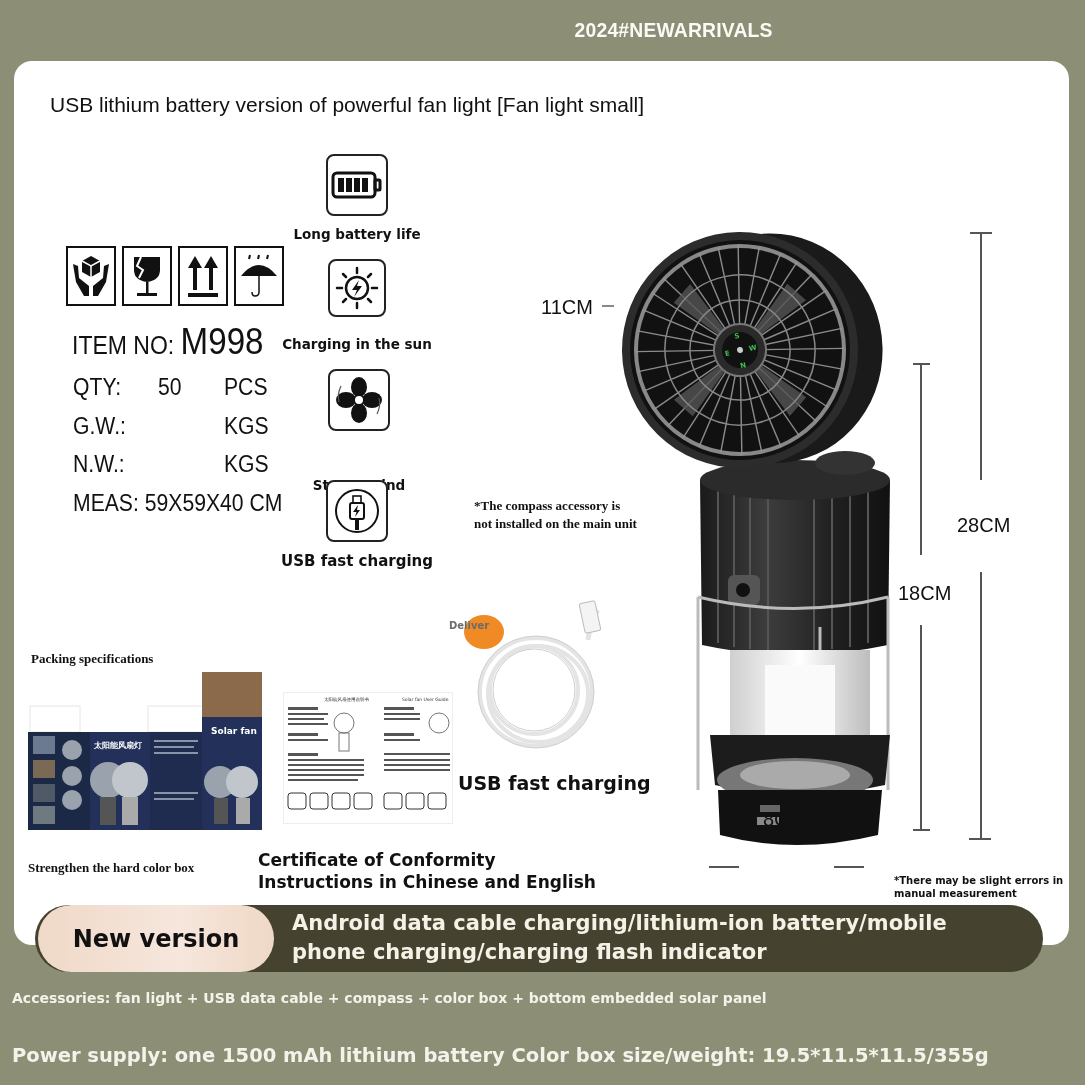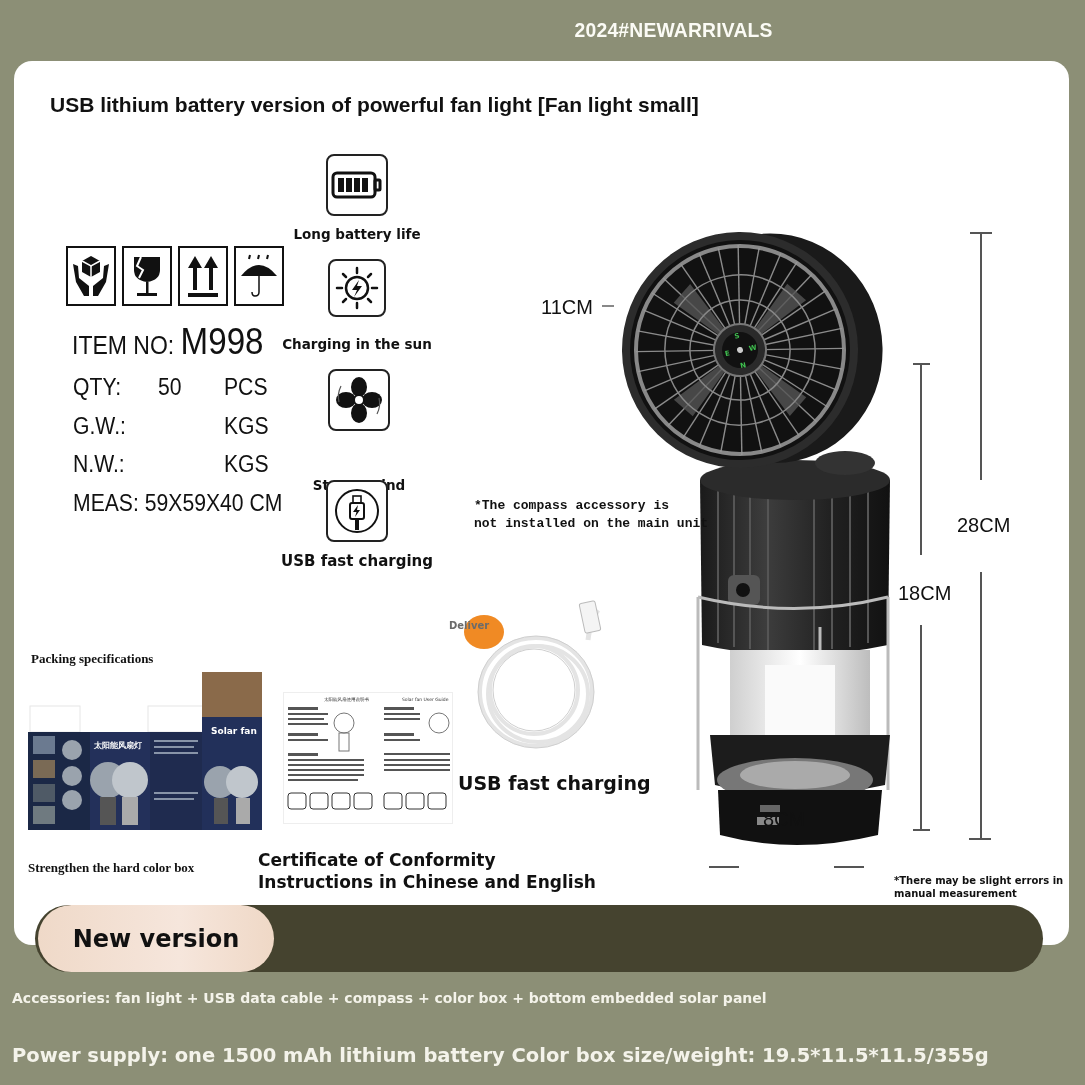--- a/index.html
+++ b/index.html
@@ -16,21 +16,21 @@
     font-family: "Liberation Sans", sans-serif; font-weight: 700;
     font-size: 21px; color: #fbfbf5; letter-spacing: 0.2px;
     transform: scaleX(0.92);
   }
   .card {
     left: 14px; top: 61px; width: 1055px; height: 884px;
     background: #ffffff; border-radius: 18px;
   }
   .title {
     left: 50px; top: 93px; font-family: "Liberation Sans", sans-serif;
-    font-weight: 700; font-size: 21px; color: #111; white-space: nowrap;
+    font-weight: 400; font-size: 21px; color: #111; white-space: nowrap;
   }
   
   .marks { left: 66px; top: 246px; display: flex; gap: 6px; }
   .mark {
     width: 50px; height: 60px; border: 2px solid #111; background: #fff;
     display: flex; align-items: center; justify-content: center;
   }
   .spec { font-family: "Liberation Sans", sans-serif; font-size: 23px; color: #111; white-space: nowrap; transform: scaleX(0.92); transform-origin: left; }
   .spec-item { left: 72px; top: 321px; font-size: 25px; }
   .spec-item .big { font-size: 36px; font-weight: 400; }
@@ -40,21 +40,21 @@
     width: 62px; height: 62px; border: 2px solid #222; border-radius: 8px;
     display: flex; align-items: center; justify-content: center; background: #fff;
   }
   .feat-label {
     margin-top: 10px; font-family: "DejaVu Sans", sans-serif; font-weight: 700;
     font-size: 13.5px; color: #111; white-space: nowrap;
   }
   .dim { font-family: "Liberation Sans", sans-serif; font-size: 20px; color: #111; }
   .vline { background: #555; width: 2px; }
   .hline { background: #555; height: 2px; }
-  .note { font-family: Liberation Mono, monospace; font-weight: 700; font-size: 13px; line-height: 18px; color: #111; }
+  .note { font-family: Liberation Serif, serif; font-weight: 700; font-size: 13px; line-height: 18px; color: #111; }
   .small-note { font-family: "DejaVu Sans", sans-serif; font-weight: 700; font-size: 10px; line-height: 13px; color: #111; }
   .pack-label { font-family: Liberation Serif, serif; font-weight: 700; font-size: 13px; color: #111; white-space: nowrap; }
   .big-label { font-family: "DejaVu Sans", sans-serif; font-weight: 700; font-size: 17px; color: #111; line-height: 22px; white-space: nowrap; }
   .usb-label { font-family: "DejaVu Sans", sans-serif; font-weight: 700; font-size: 19px; color: #111; white-space: nowrap; }
   
   .banner {
     left: 35px; top: 905px; width: 1008px; height: 67px;
     background: #45432f; border-radius: 34px;
   }
   .pill {
@@ -416,16 +416,18 @@
   </svg>
 </div>
 <div class="abs" style="left:449px; top:620px; font-family:'DejaVu Sans', sans-serif; font-weight:700; font-size:10px; color:#6b6b6b;">Deliver</div>
 <div class="abs usb-label" style="left:458px; top:772px;">USB fast charging</div>
 
 <div class="abs banner"></div>
 <div class="abs pill">
   <span>New version</span>
 </div>
 <div class="abs banner-text">
+  <div>Android data cable charging/lithium-ion battery/mobile</div>
+  <div>phone charging/charging flash indicator</div>
 </div>
 
 <div class="abs foot1">Accessories: fan light + USB data cable + compass + color box + bottom embedded solar panel</div>
 <div class="abs foot2">Power supply: one 1500 mAh lithium battery Color box size/weight: 19.5*11.5*11.5/355g</div>
 
 </body></html>

